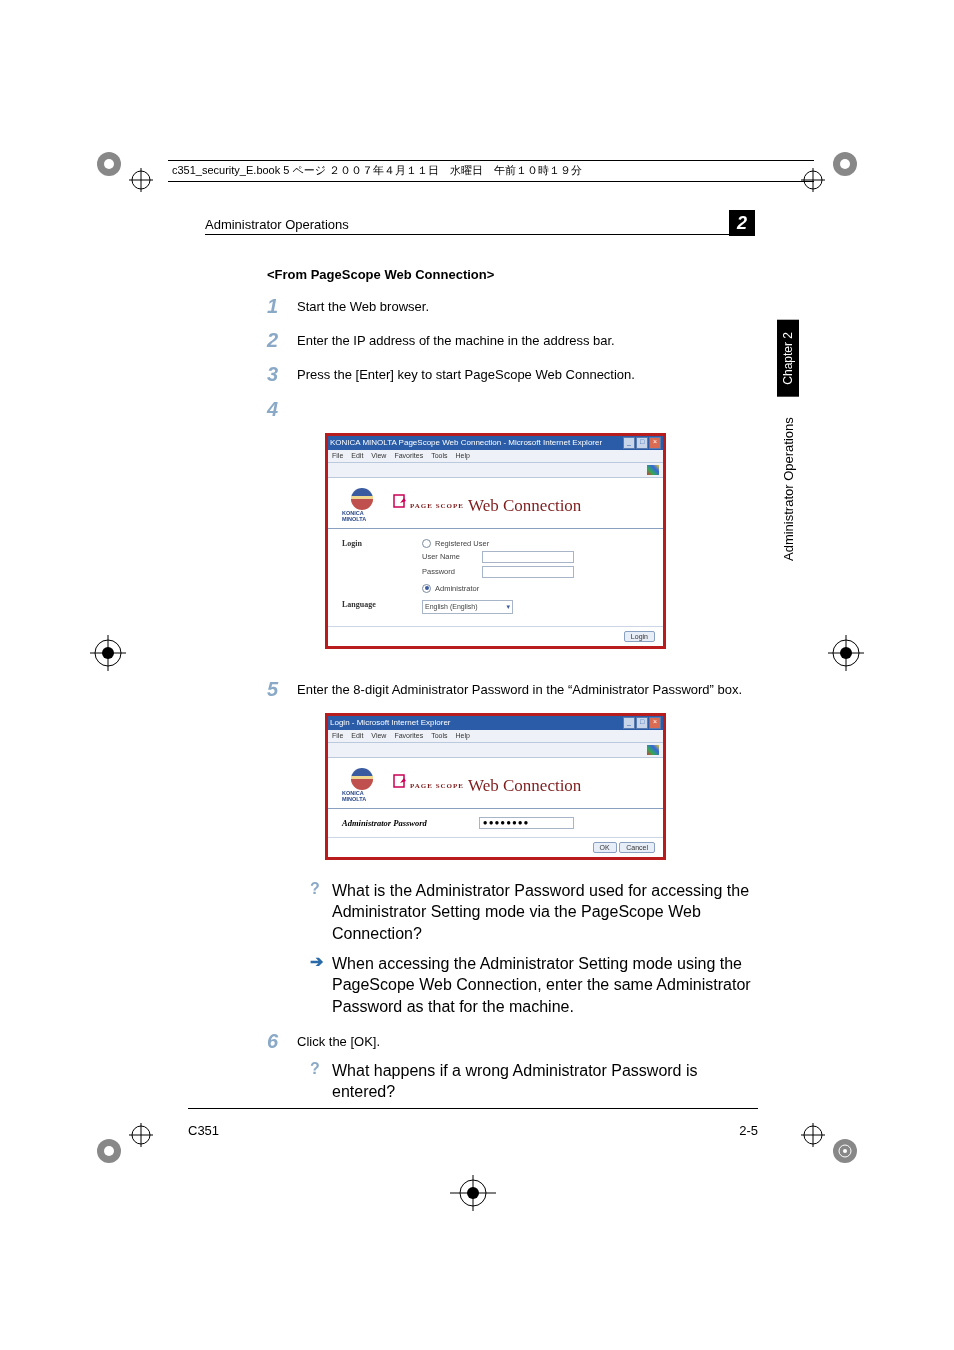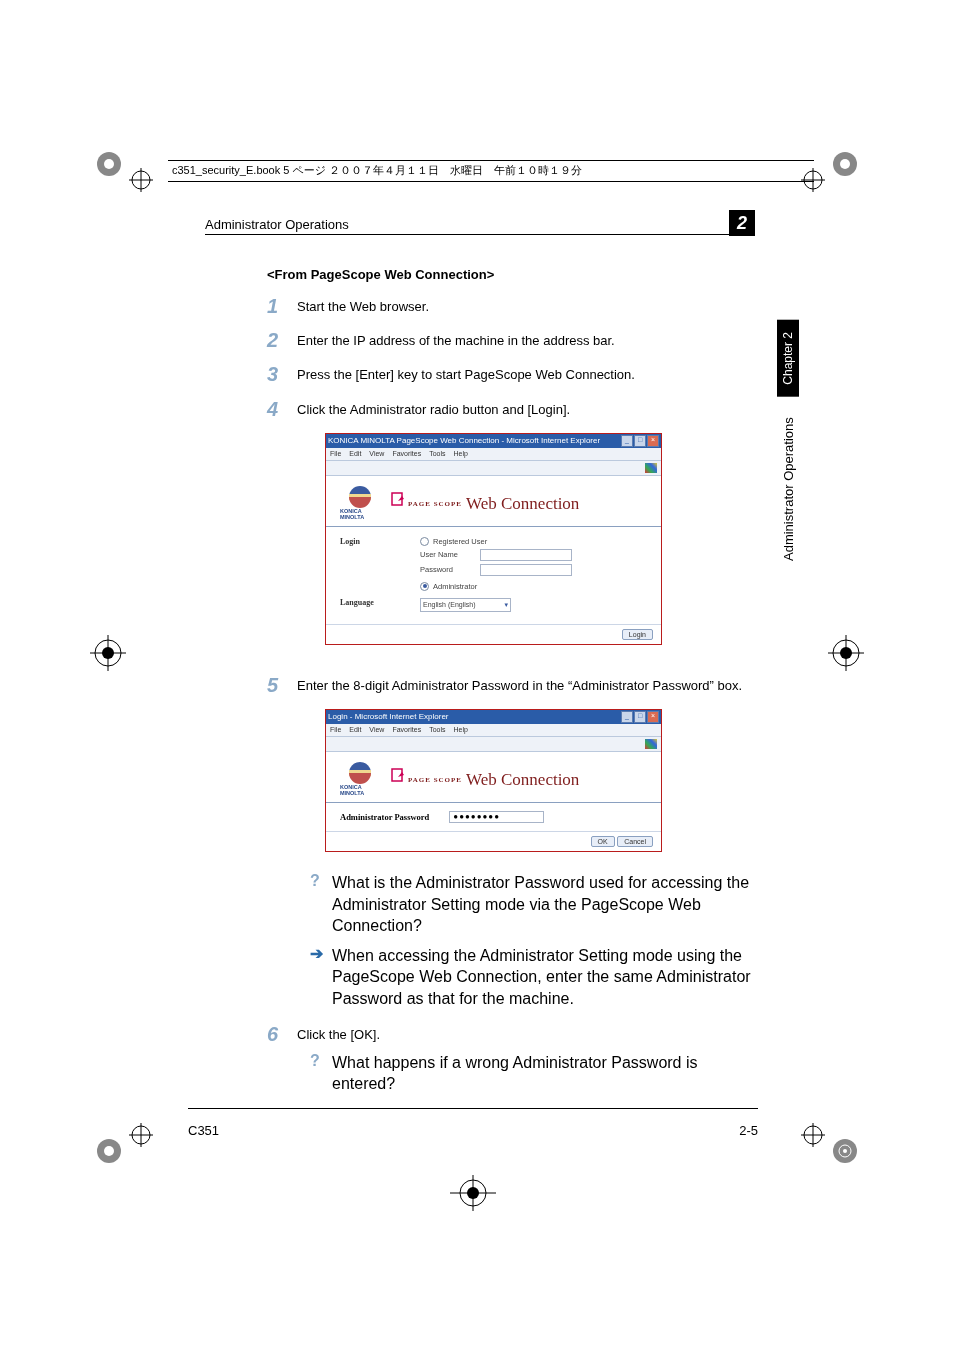--- a/index.html
+++ b/index.html
@@ -96,21 +96,21 @@
     line-height: 1.1;
   }
   .sub-text {
     font-size: 16px;
     line-height: 1.35;
   }
   .screenshot-frame {
     margin-top: 14px;
     margin-left: 120px;
     width: 335px;
-    border: 1px solid #b91c1c;
+    border: 3px solid #b91c1c;
     font-size: 9px;
   }
   .ss-titlebar {
     background: #2a5ca8;
     color: #fff;
     height: 14px;
     display: flex;
     align-items: center;
     justify-content: space-between;
     padding: 0 2px;
@@ -222,21 +222,22 @@
     background: #e8eef8;
     font-size: 7px;
     padding: 1px 6px;
     border-radius: 2px;
     color: #333;
   }
   .ss-body-pw {
     padding: 8px 14px;
     display: flex;
     align-items: center;
-    gap: 20px;
+    gap: 52px;
+    font-style: italic;
   }
   .ss-body-pw .pw-label {
     font-weight: bold;
     font-size: 8.5px;
     font-family: "Times New Roman", serif;
   }
   .ss-body-pw .ss-input { width: 90px; font-size: 8px; padding-left: 3px; line-height: 10px; letter-spacing: 1px;}
   .side-tab {
     position: absolute;
     right: 155px;
@@ -369,21 +370,20 @@
   <div class="step-row">
     <div class="step-num">2</div>
     <div class="step-text">Enter the IP address of the machine in the address bar.</div>
   </div>
   <div class="step-row">
     <div class="step-num">3</div>
     <div class="step-text">Press the [Enter] key to start PageScope Web Connection.</div>
   </div>
   <div class="step-row">
     <div class="step-num">4</div>
-    <div class="step-text">Click the Administrator radio button and [Login].</div>
   </div>
 
   <div class="screenshot-frame">
     <div class="ss-titlebar">
       <span class="ss-titlebar-text">KONICA MINOLTA PageScope Web Connection - Microsoft Internet Explorer</span>
       <div class="ss-win-btns">
         <div class="ss-win-btn">_</div>
         <div class="ss-win-btn">□</div>
         <div class="ss-win-btn close">×</div>
       </div>

